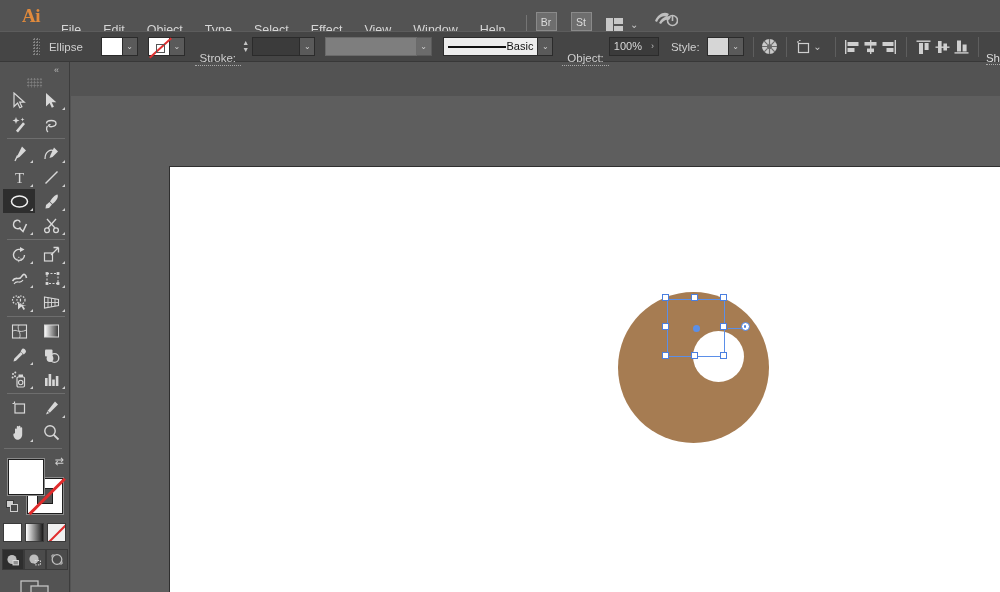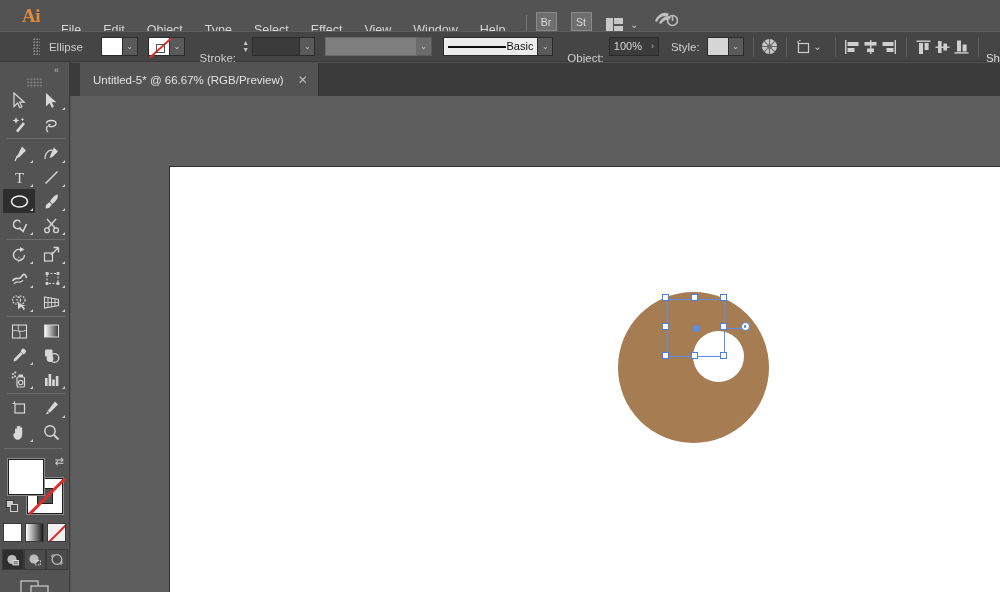--- a/index.html
+++ b/index.html
@@ -421,26 +421,20 @@
         <rect x="1.5" y="13.2" width="14" height="1.4" fill="#CFCFCF"></rect>
         <rect x="4" y="1.5" width="4" height="11" fill="#CFCFCF"></rect>
         <rect x="9.6" y="5.5" width="4" height="7" fill="#CFCFCF"></rect>
       </svg>
     </div>
 
     <div class="cb-sep"></div>
     <div class="cb-label dotted" style="color:#DCDCDC;padding:0">Sh</div>
   </div>
 
-  <div class="tabstrip">
-    <div class="doctab">
-      <span class="doctab-title">Untitled-5* @ 66.67% (RGB/Preview)</span>
-      <span class="doctab-close">✕</span>
-    </div>
-  </div>
 
   <div class="toolspanel">
     <div class="tp-collapse">«</div>
     <div class="tp-grip"></div>
 
     <div class="toolgrid">
 
       <div class="tool">
         <svg width="14" height="17" viewBox="0 0 14 17">
             <path d="M2 1 L2 14.5 L5.6 11 L7.8 15.8 L9.9 14.8 L7.7 10.2 L12.3 10.2 Z" fill="none" stroke="#D8D8D8" stroke-width="1.2"></path>

